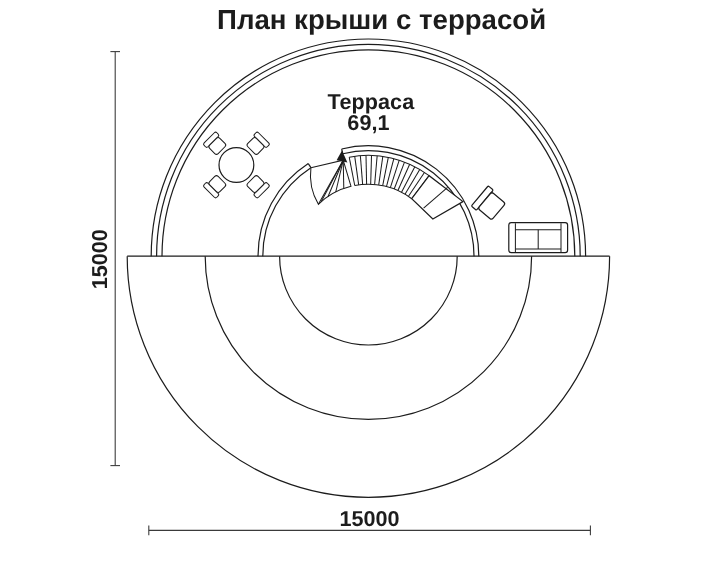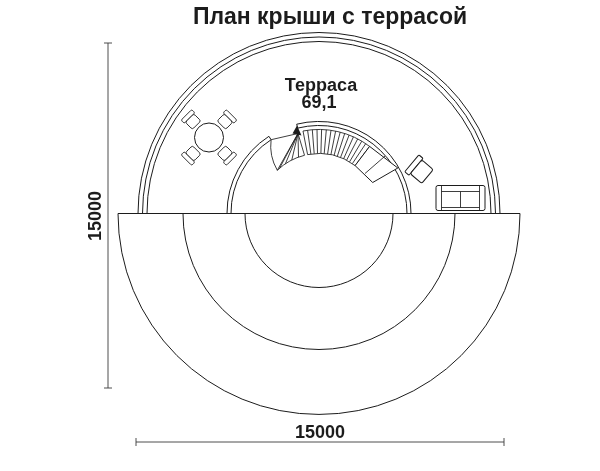--- a/index.html
+++ b/index.html
@@ -9,21 +9,20 @@
     width: 600px;
     height: 471px;
     overflow: hidden;
     font-family: "Liberation Sans", sans-serif;
   }
   .page {
     position: relative;
     width: 520px;
     height: 471px;
     background: var(--paper, #ffffff);
-    margin-left: 12px;
   }
   svg { display: block; }
   .ln  { stroke: var(--ink, #1c1c1c); fill: none; stroke-width: 1; stroke-linecap: butt; }
   .ln-thin { stroke: var(--ink, #1c1c1c); fill: none; stroke-width: 0.85; }
   .fill-white { fill: #ffffff; }
   .fill-ink { fill: var(--ink, #1c1c1c); stroke: none; }
   .dim { stroke: #3a3a3a; fill: none; stroke-width: 0.9; }
   text {
     fill: var(--ink, #111111);
     stroke: none;

